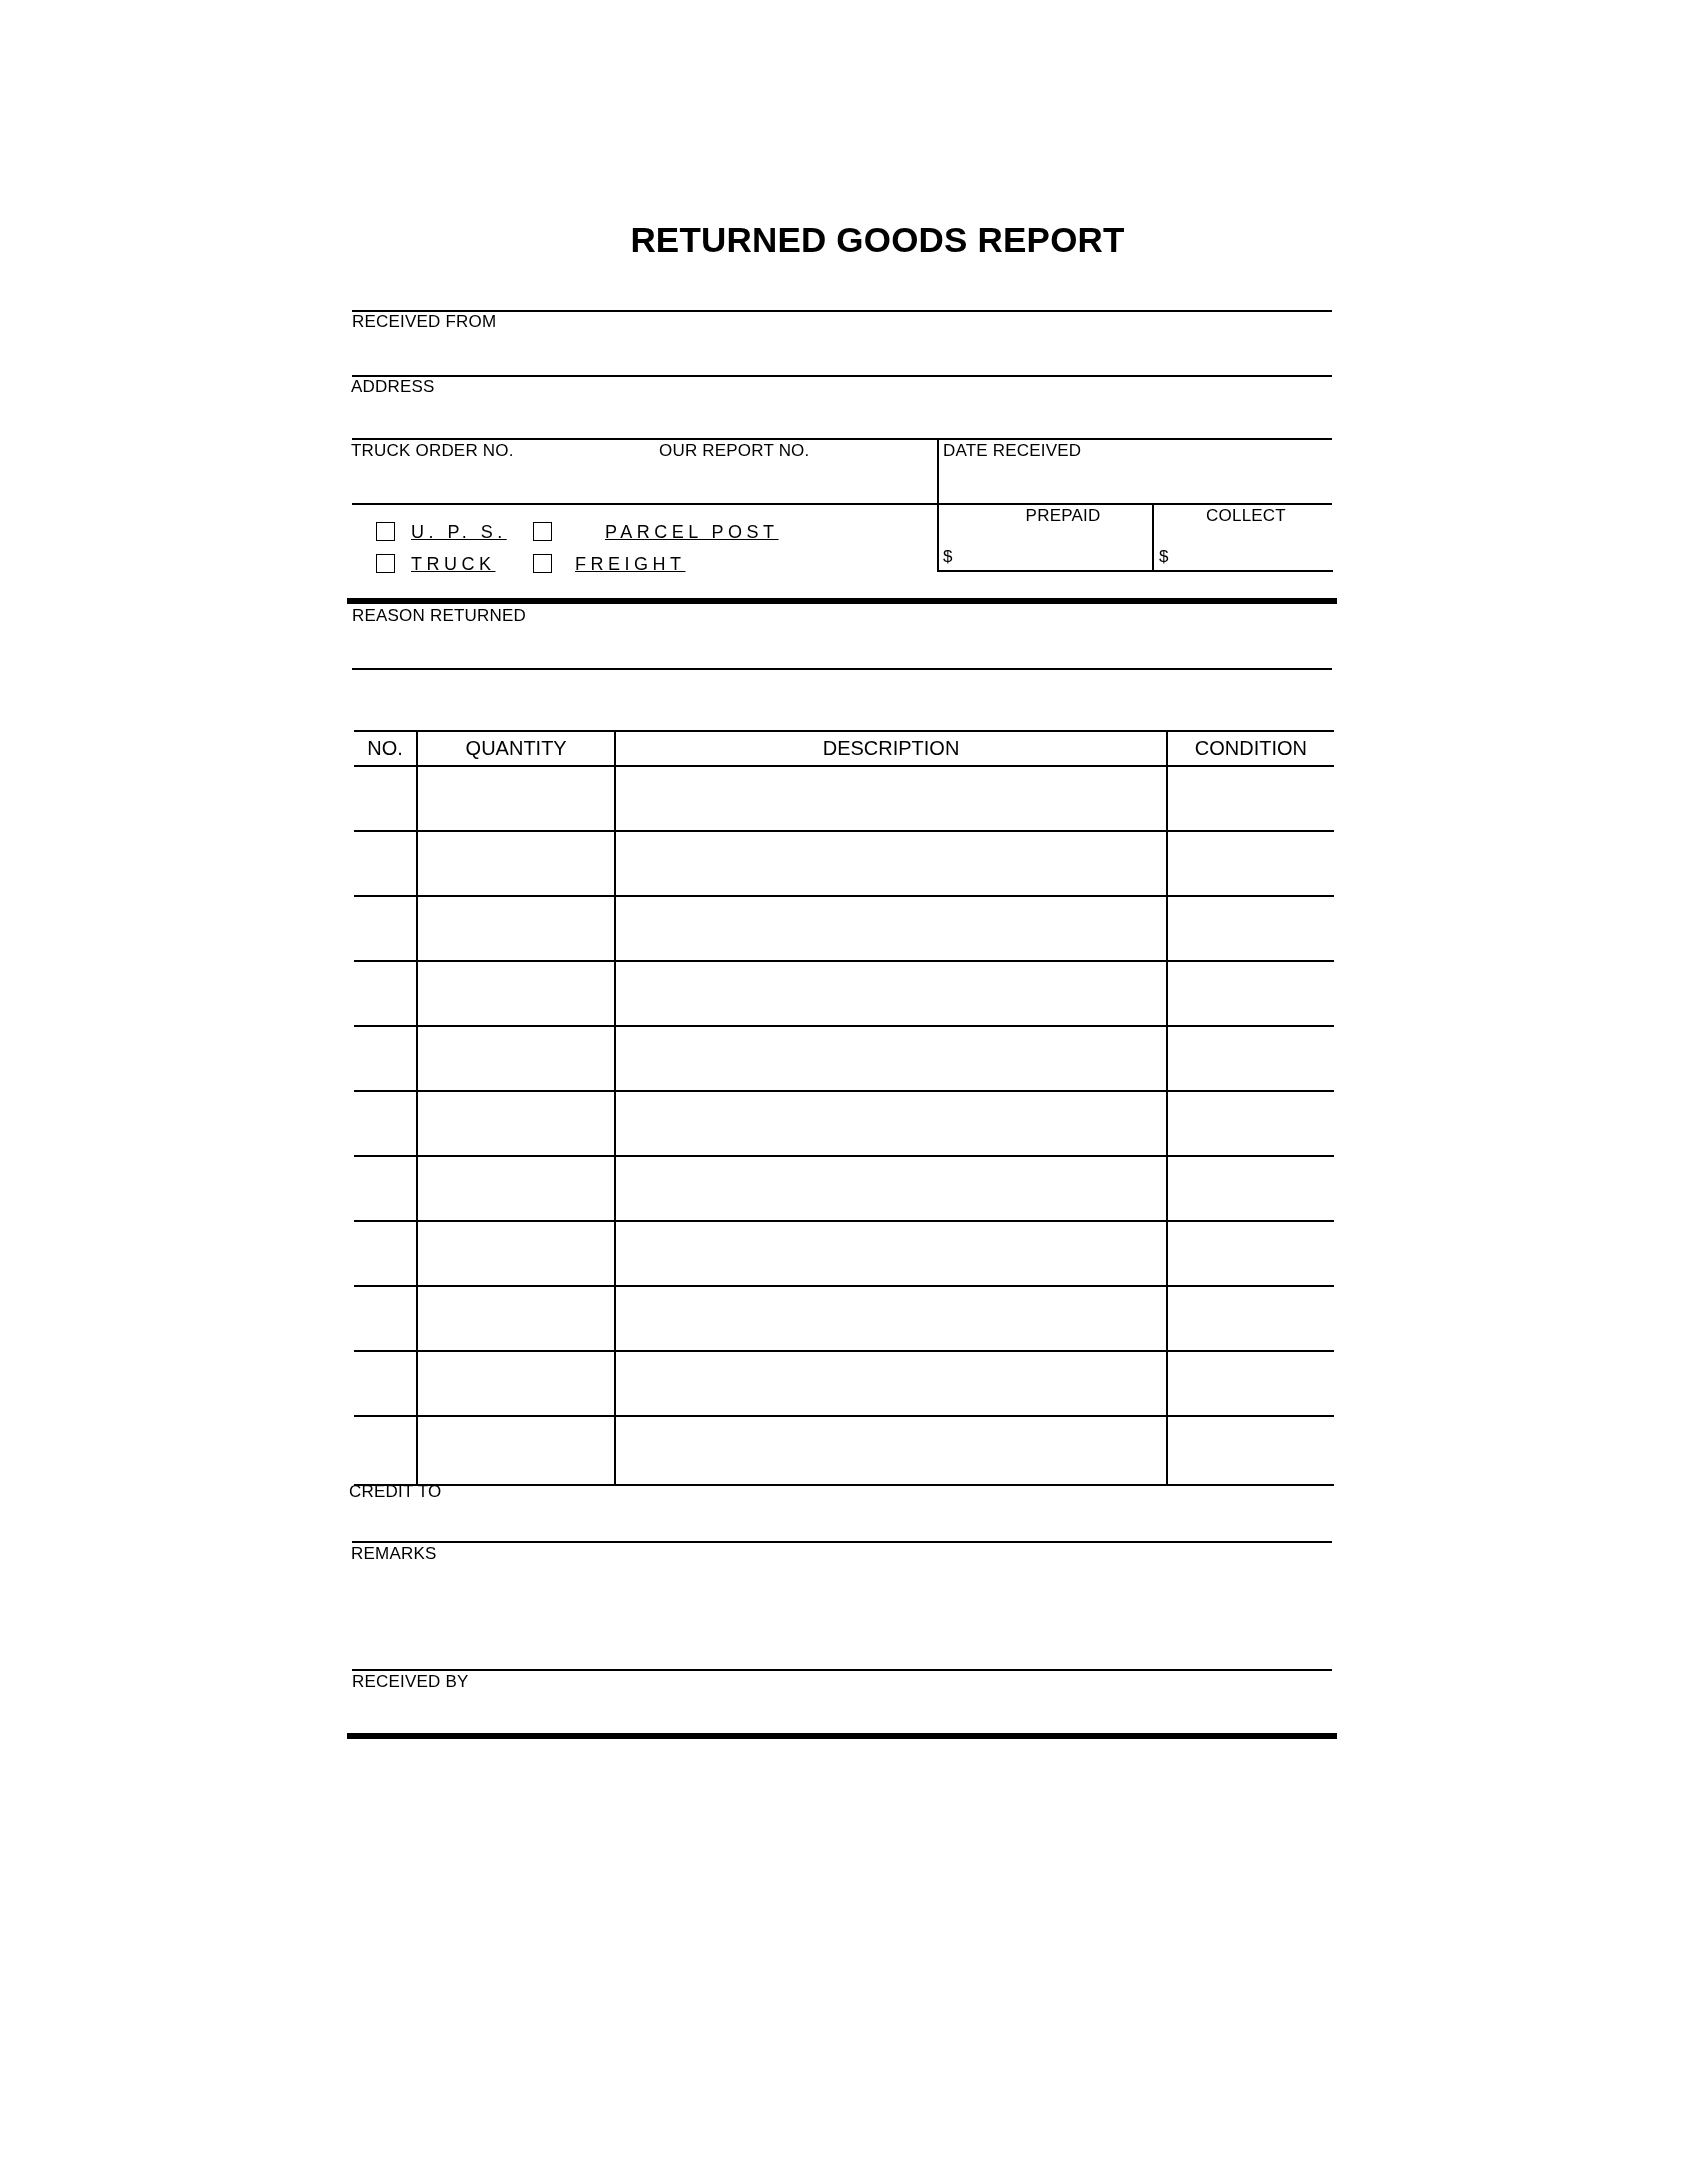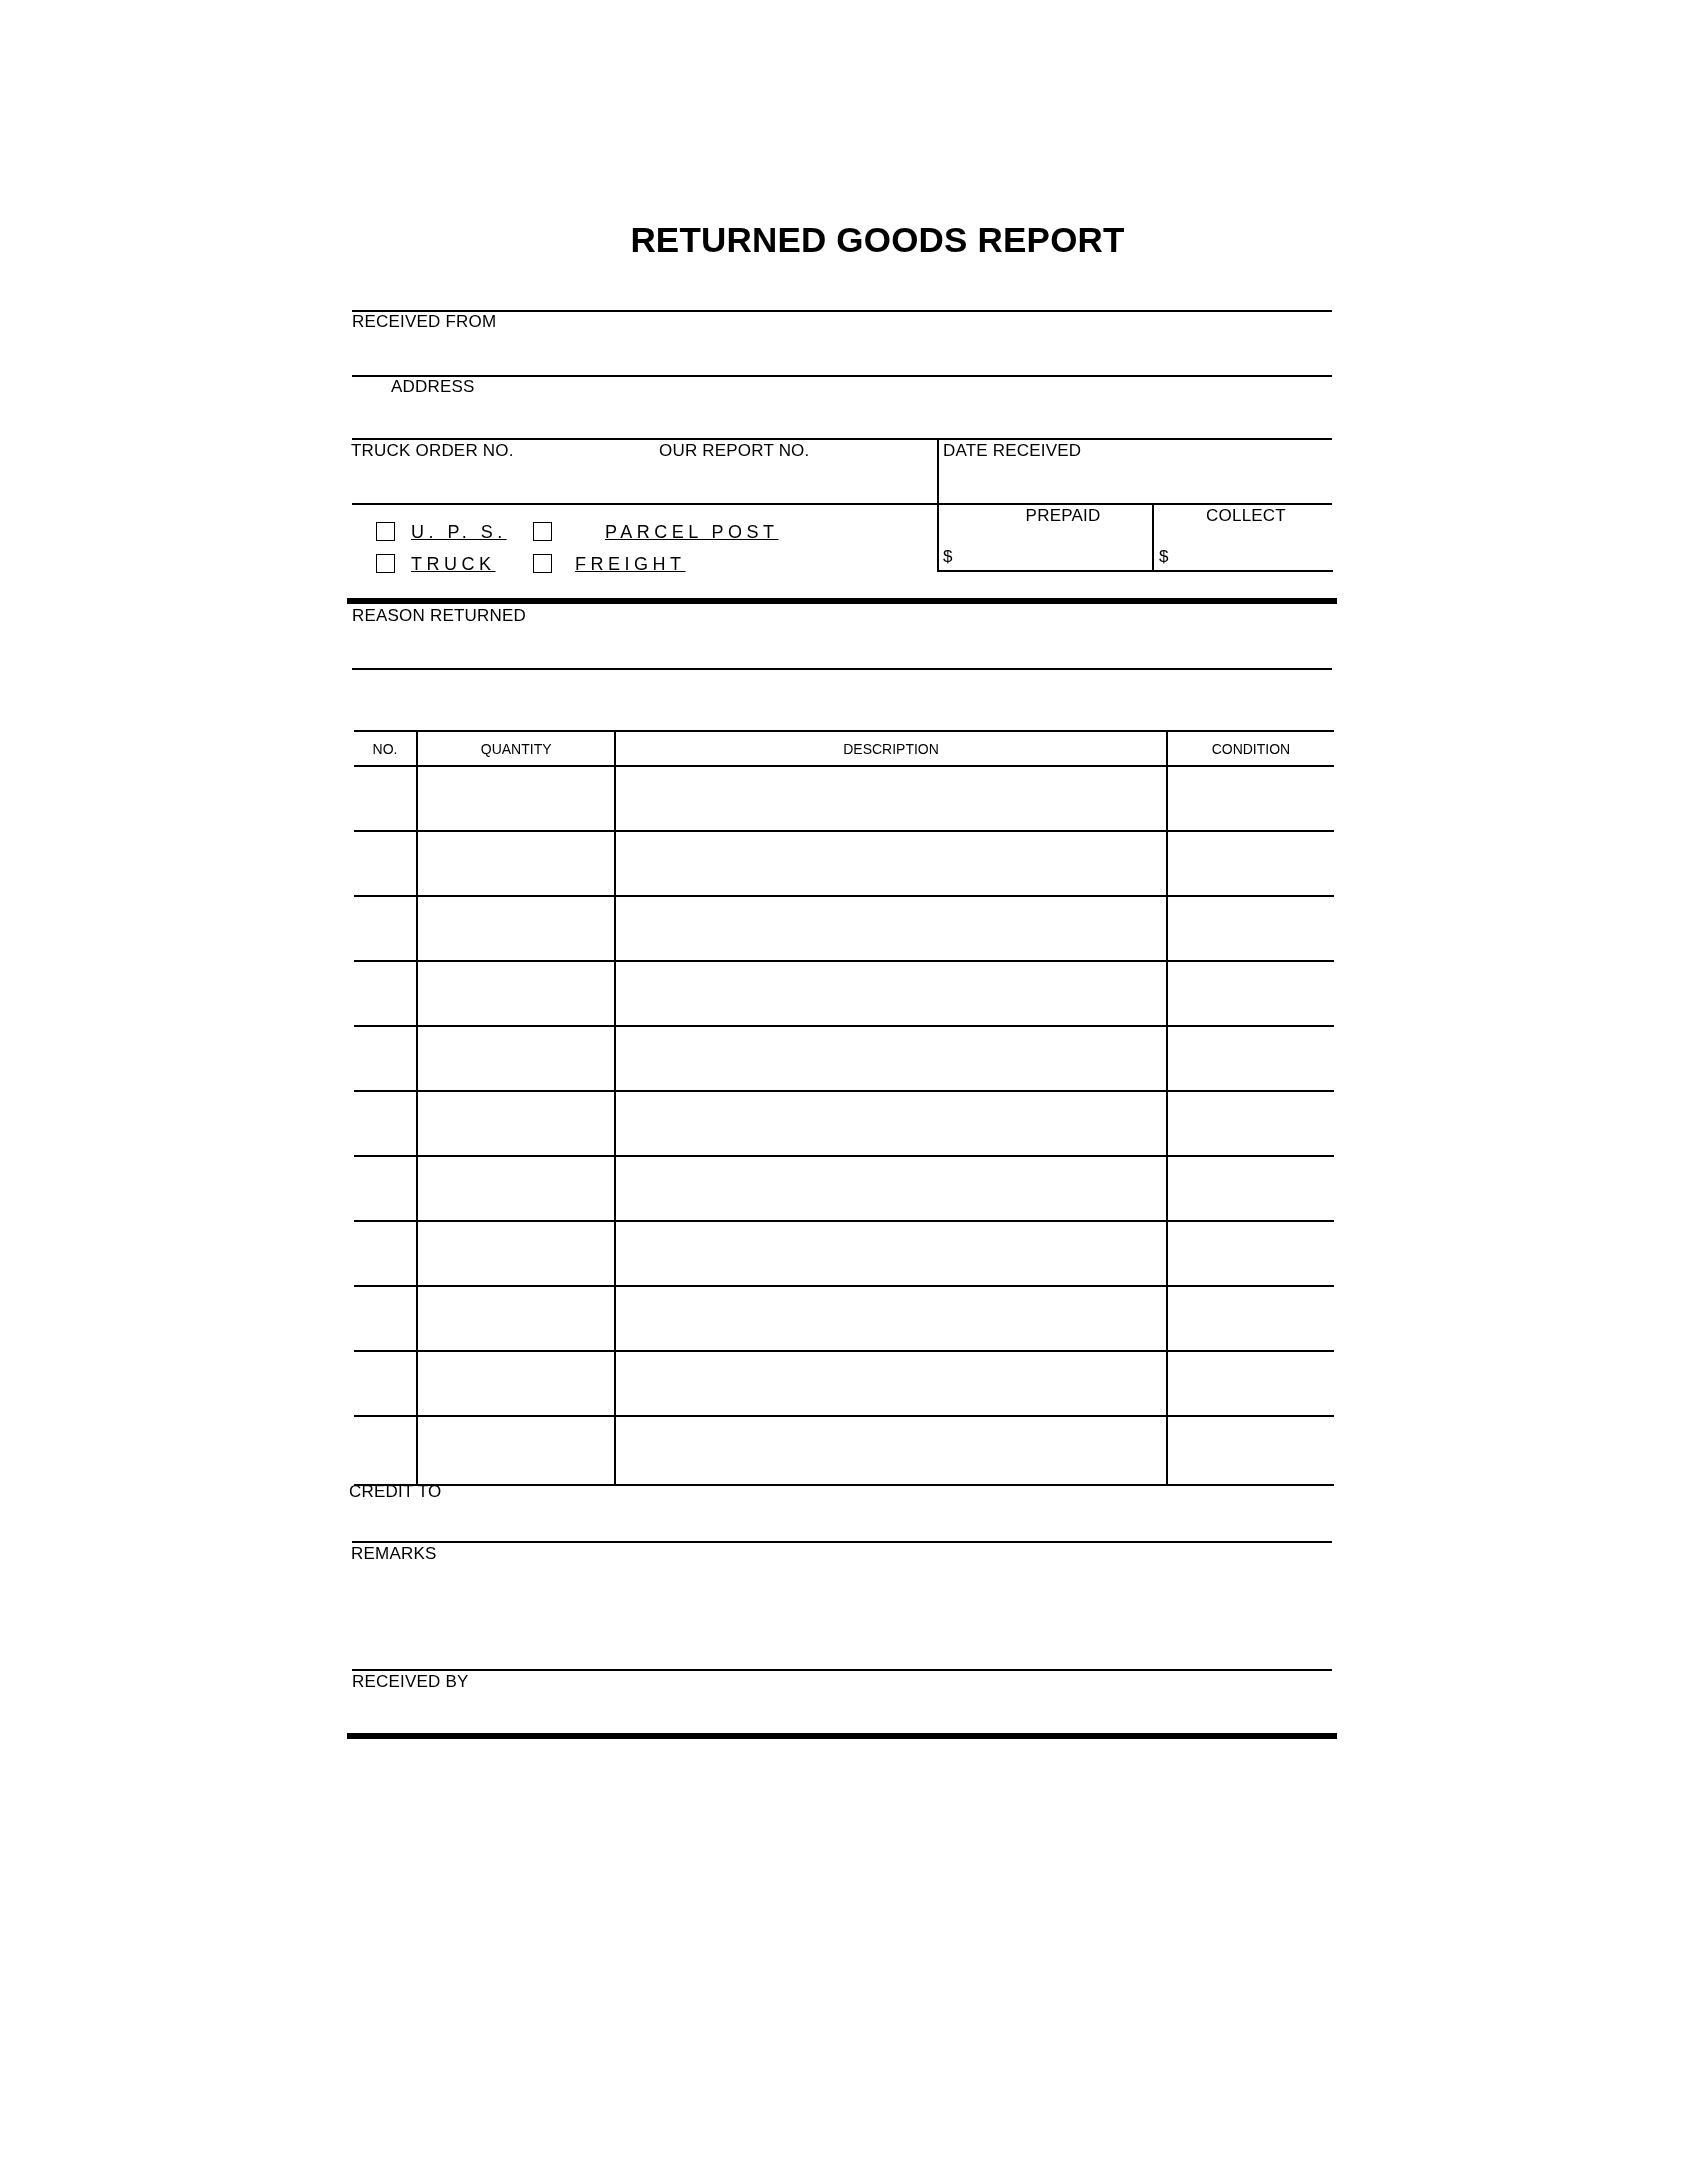--- a/index.html
+++ b/index.html
@@ -10,37 +10,37 @@
   .thick { position:absolute; height:6px; background:#000; }
   .lbl { position:absolute; font-size:17px; letter-spacing:0.2px; white-space:nowrap; }
   .spaced { letter-spacing:4.5px; font-size:18px;text-decoration:underline; }
   .title { position:absolute; left:0; width:1683px; top:220px; text-align:center;
            font-size:35px; font-weight:bold; letter-spacing:0.2px;padding-left:36px; }
   .cb { position:absolute; width:17px; height:17px; border:1.5px solid #000; background:#fff; }
   .field { position:absolute; background:transparent; border:none; outline:none;
            font-family:"Liberation Sans", sans-serif; font-size:18px; }
   table.items { position:absolute; left:354px; top:730px; width:980px;
                 border-collapse:collapse; table-layout:fixed; }
-  table.items th { font-weight:normal; font-size:14px; height:33px; padding:0;
+  table.items th { font-weight:normal; font-size:20px; height:33px; padding:0;
                    border-top:2px solid #000; border-bottom:2px solid #000; text-align:center; }
   table.items td { height:63px; padding:0; border-bottom:2px solid #000; }
   table.items th + th, table.items td + td { border-left:2px solid #000; }
   table.items tr.last td { height:67px; }
 </style>
 </head>
 <body>
 
 <div class="title">RETURNED GOODS REPORT</div>
 
 <div class="hline" style="left:352px; width:980px; top:310px;"></div>
 <div class="lbl" style="left:352px; top:312px;">RECEIVED FROM</div>
 <input class="field" style="left: 356px; top: 334px; width: 970px; height: 36px;" value="">
 
 <div class="hline" style="left:352px; width:980px; top:375px;"></div>
-<div class="lbl" style="left:351px; top:377px;margin-left:40px;">ADDRESS</div>
+<div class="lbl" style="left:351px; top:377px;">ADDRESS</div>
 <input class="field" style="left: 356px; top: 398px; width: 970px; height: 36px;" value="">
 
 <div class="hline" style="left:352px; width:980px; top:438px;"></div>
 <div class="lbl" style="left:351px; top:441px;">TRUCK ORDER NO.</div>
 <input class="field" style="left: 356px; top: 462px; width: 297px; height: 36px;" value="">
 <div class="lbl" style="left:659px; top:441px;">OUR REPORT NO.</div>
 <input class="field" style="left: 661px; top: 462px; width: 267px; height: 36px;" value="">
 <div class="vline" style="left:937px; top:438px; height:134px;"></div>
 <div class="lbl" style="left:943px; top:441px;">DATE RECEIVED</div>
 <input class="field" style="left: 944px; top: 462px; width: 384px; height: 36px;" value="">

